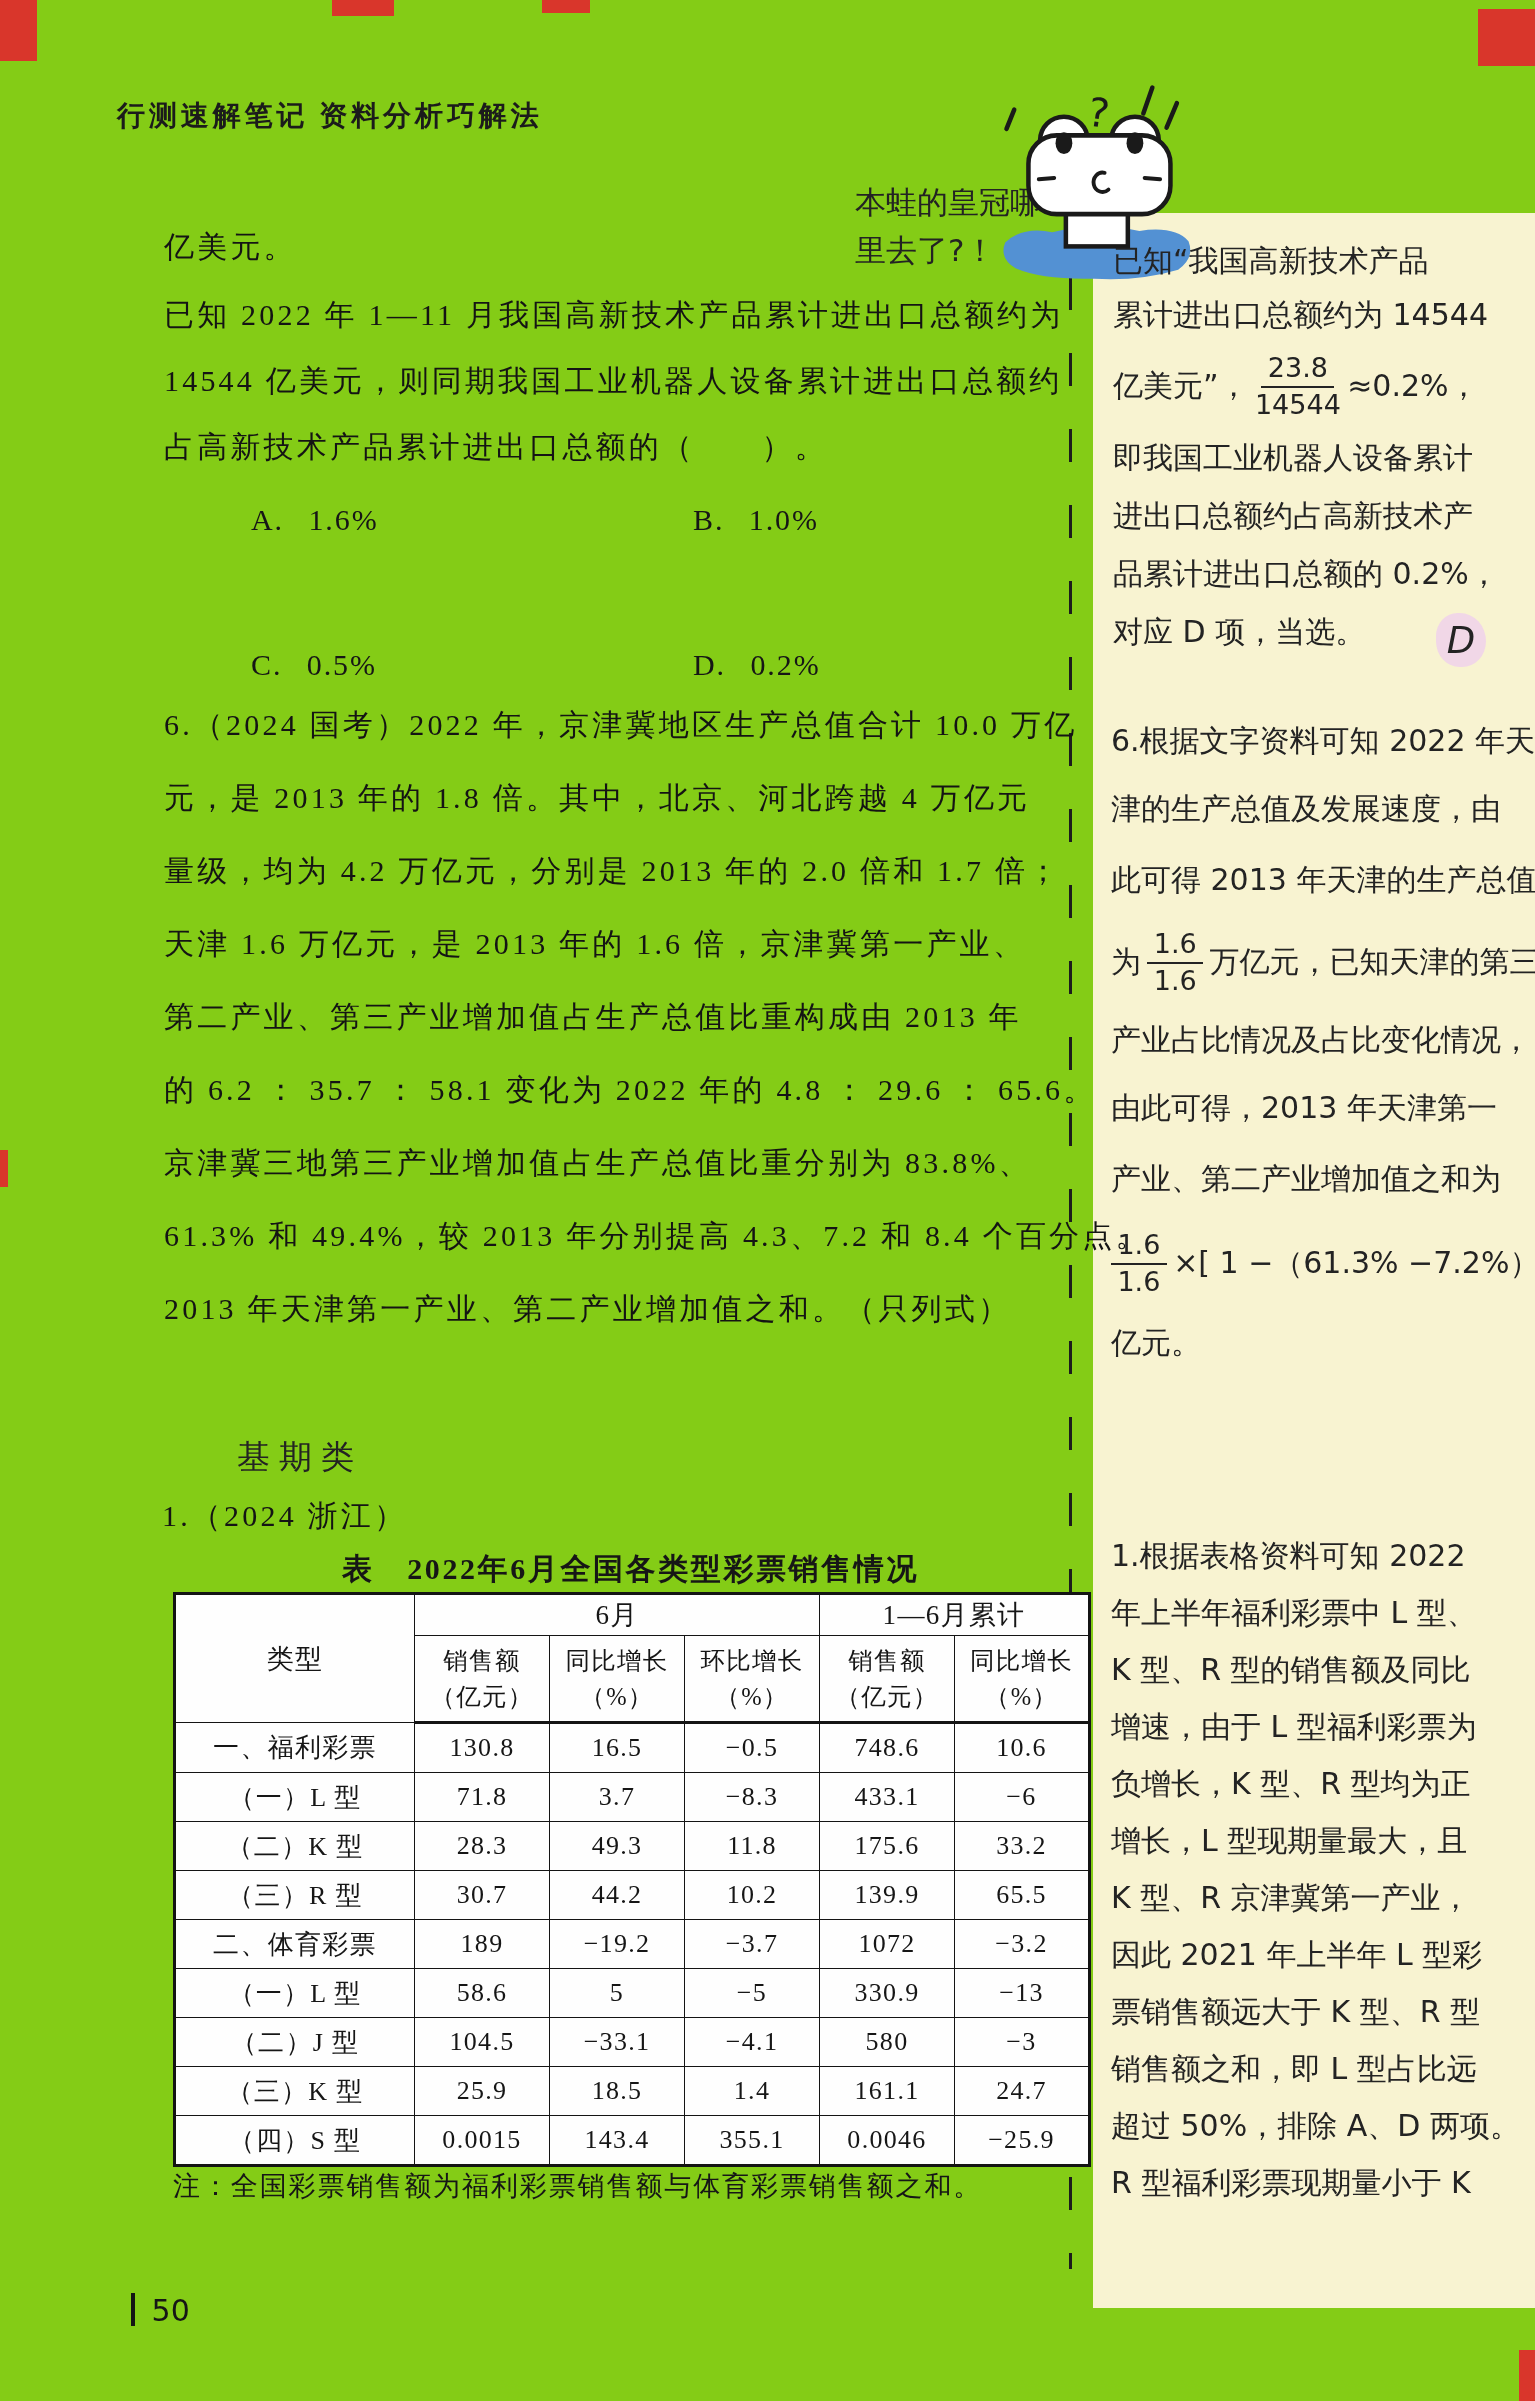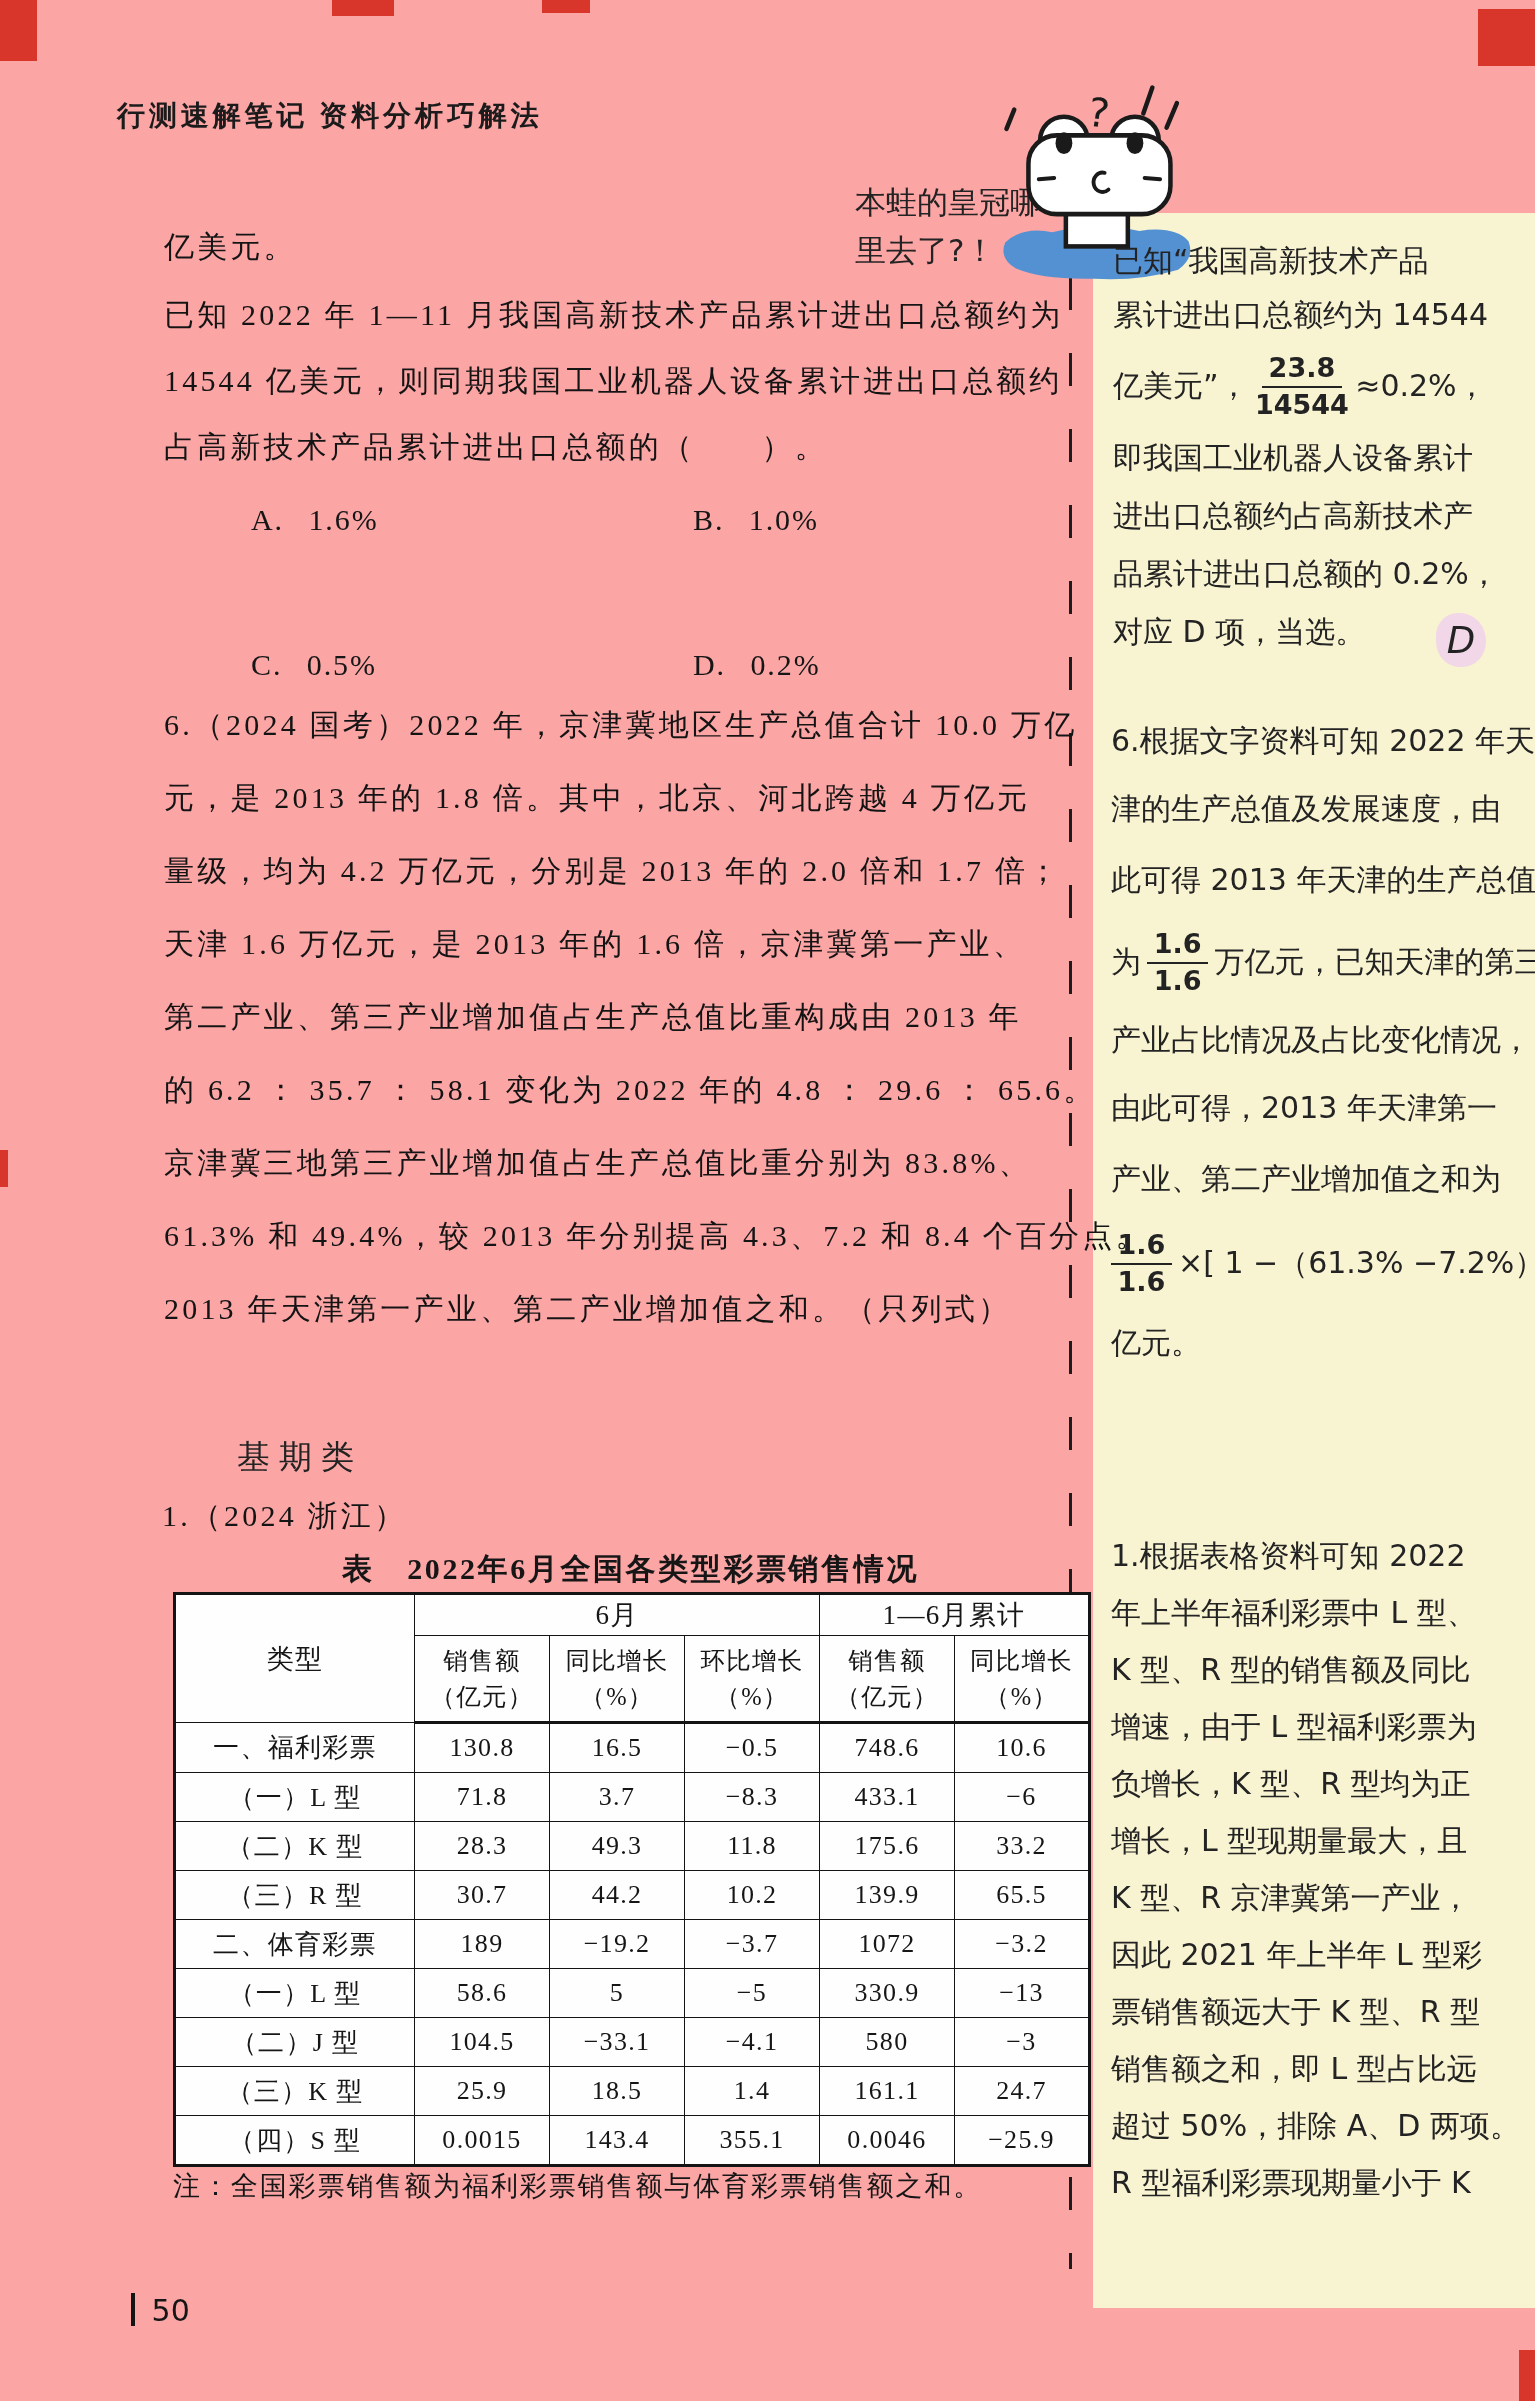--- a/index.html
+++ b/index.html
@@ -1,17 +1,17 @@
 <!DOCTYPE html>
 <html style="font-size:10.3px"><head>
 <meta charset="utf-8">
 <style>
   html,body{margin:0;padding:0;background:#e8e8e8;}
   .page{
-    position:relative; width:1535px; height:2401px; background:#fca5a5;
+    position:relative; width:1535px; height:2401px; background:#84cc16;
     font-family:"Liberation Serif","DejaVu Serif",serif; color:#161616; overflow:hidden;
   }
   .abs{position:absolute;}
   
   .scanmark{position:absolute; background:#d9362b;}
   
   .header{font-size:28px; font-weight:600; letter-spacing:3.9px; color:#1b1b1b;}
   
   .ptext{font-size:30px; letter-spacing:3.2px; white-space:nowrap; color:#141414;}
   .pline{height:66px; line-height:66px;}
@@ -32,21 +32,21 @@
   td.typehead{border-bottom:3.2px solid #141414; font-size:27px;}
   tr.datarow td{height:48px; font-size:26px;}
   .sub2{line-height:1.45; font-size:24.5px;}
   .tbl-title{font-size:30px; letter-spacing:2.6px; text-align:center; width:915px; font-weight:600;}
   .tbl-note{font-size:27px; letter-spacing:1.9px;}
   
   .yellow{background:#f8f3d1;}
   .divider{width:3.2px; background:repeating-linear-gradient(to bottom,#1c1c1c 0 33px,transparent 33px 76px);}
   .sbline{font-size:30px; line-height:1; white-space:nowrap; display:flex; align-items:center;}
   .frac{display:inline-flex; flex-direction:column; align-items:center; vertical-align:middle;
-        font-size:27px; margin:0 6.4px; line-height:1.15;font-weight:bold;}
+        font-size:27px; margin:0 6.4px; line-height:1.15;}
   .frac .num{border-bottom:2.6px solid #232323; padding:1.3px 6.4px 2.6px;}
   .frac .den{padding-top:1.3px;}
   .answer-blob{background:#f1d7e7; border-radius:45% 55% 50% 50%; width:50px; height:54px;
     display:flex; align-items:center; justify-content:center; font-size:37px; font-style:italic;}
   
   .pagenum{font-size:30px; font-family:"DejaVu Sans",sans-serif;}
   .pagenum .bar{display:inline-block; width:3.9px; height:33px; background:#141414; margin-right:16.7px; vertical-align:-5.2px;}
   
   .speech{font-size:31px; line-height:48px; white-space:nowrap;}
 </style>

